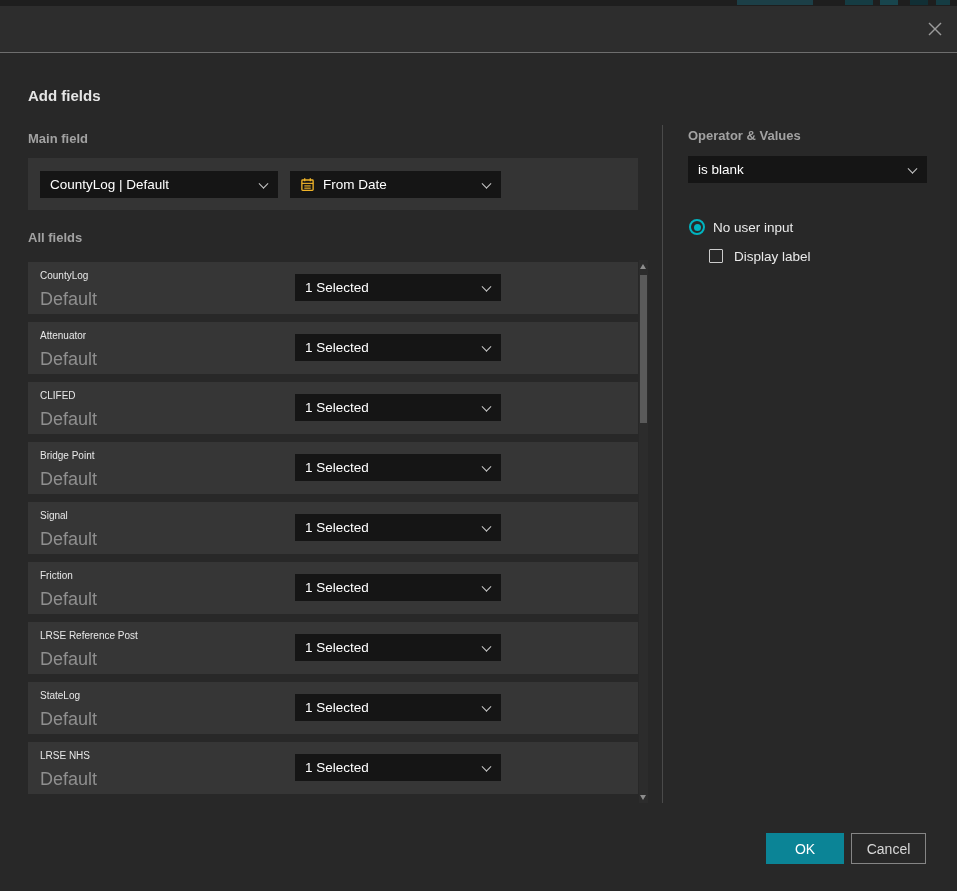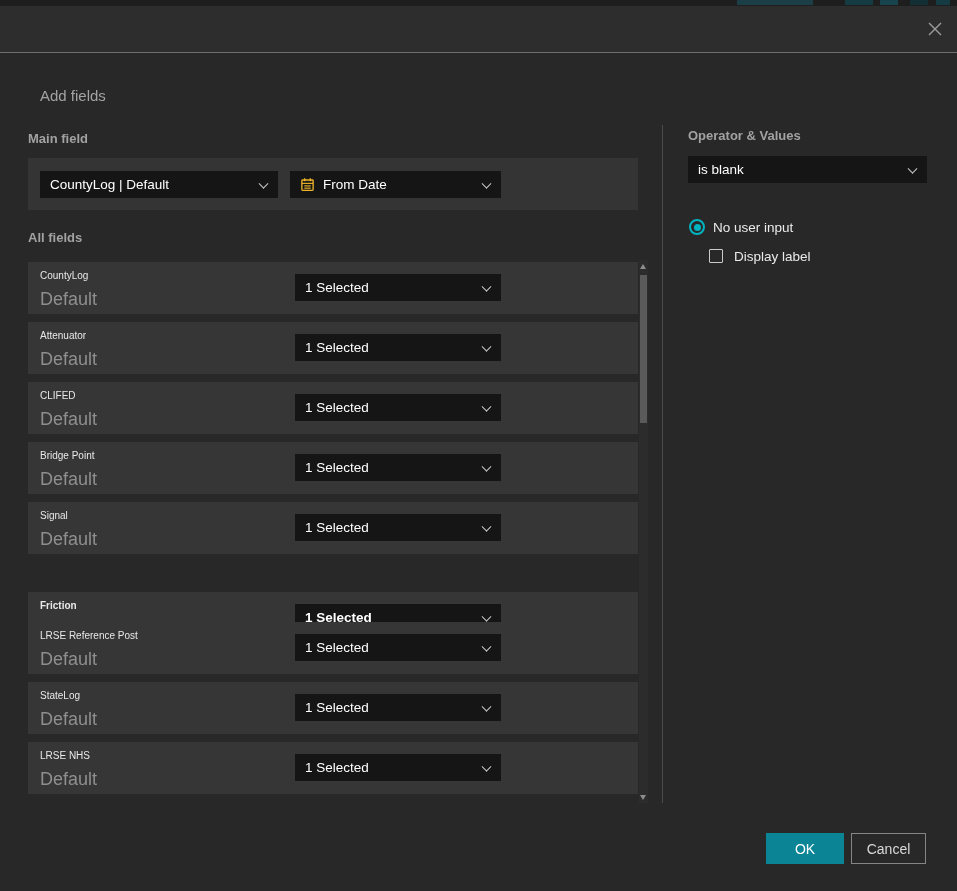--- a/index.html
+++ b/index.html
@@ -23,21 +23,21 @@
   .dlg-title {
     position:absolute; left:12px; top:50%; transform:translateY(-50%);
     font-size:15.5px; font-weight:700; color:#f1f1f1; letter-spacing:.2px;
   }
   .close-btn {
     position:absolute; right:13px; top:50%; transform:translateY(-50%);
     width:18px; height:18px; cursor:pointer; display:flex; align-items:center; justify-content:center;
   }
 
   
-  .heading { position:absolute; left:28px; top:87px; font-size:15px; font-weight:400; color:#a3a3a3;margin-left:12px; }
+  .heading { position:absolute; left:28px; top:87px; font-size:15px; font-weight:700; color:#e5e5e5; }
   .sec-label { position:absolute; font-size:13px; font-weight:700; color:#a2a2a2; }
 
   
   .main-panel { position:absolute; left:28px; top:158px; width:610px; height:52px; background:#343434; }
 
   
   .dropdown {
     position:absolute; height:27px; background:#151515; color:#ffffff;
     font-size:13.5px; display:flex; align-items:center;
     padding:0 16px 0 10px; cursor:pointer; white-space:nowrap; overflow:hidden;
@@ -178,21 +178,21 @@
 
   <div class="field-row" style="top: 502px;">
     <div class="row-name">Signal</div>
     <div class="row-sub">Default</div>
     <div class="dropdown row-dd">
       <span>1 Selected</span>
       <span class="chevron"></span>
     </div>
   </div>
 
-  <div class="field-row" style="top: 592px; font-weight: bold;">
+  <div class="field-row" style="top: 562px;">
     <div class="row-name">Friction</div>
     <div class="row-sub">Default</div>
     <div class="dropdown row-dd">
       <span>1 Selected</span>
       <span class="chevron"></span>
     </div>
   </div>
 
   <div class="field-row" style="top: 622px;">
     <div class="row-name">LRSE Reference Post</div>

